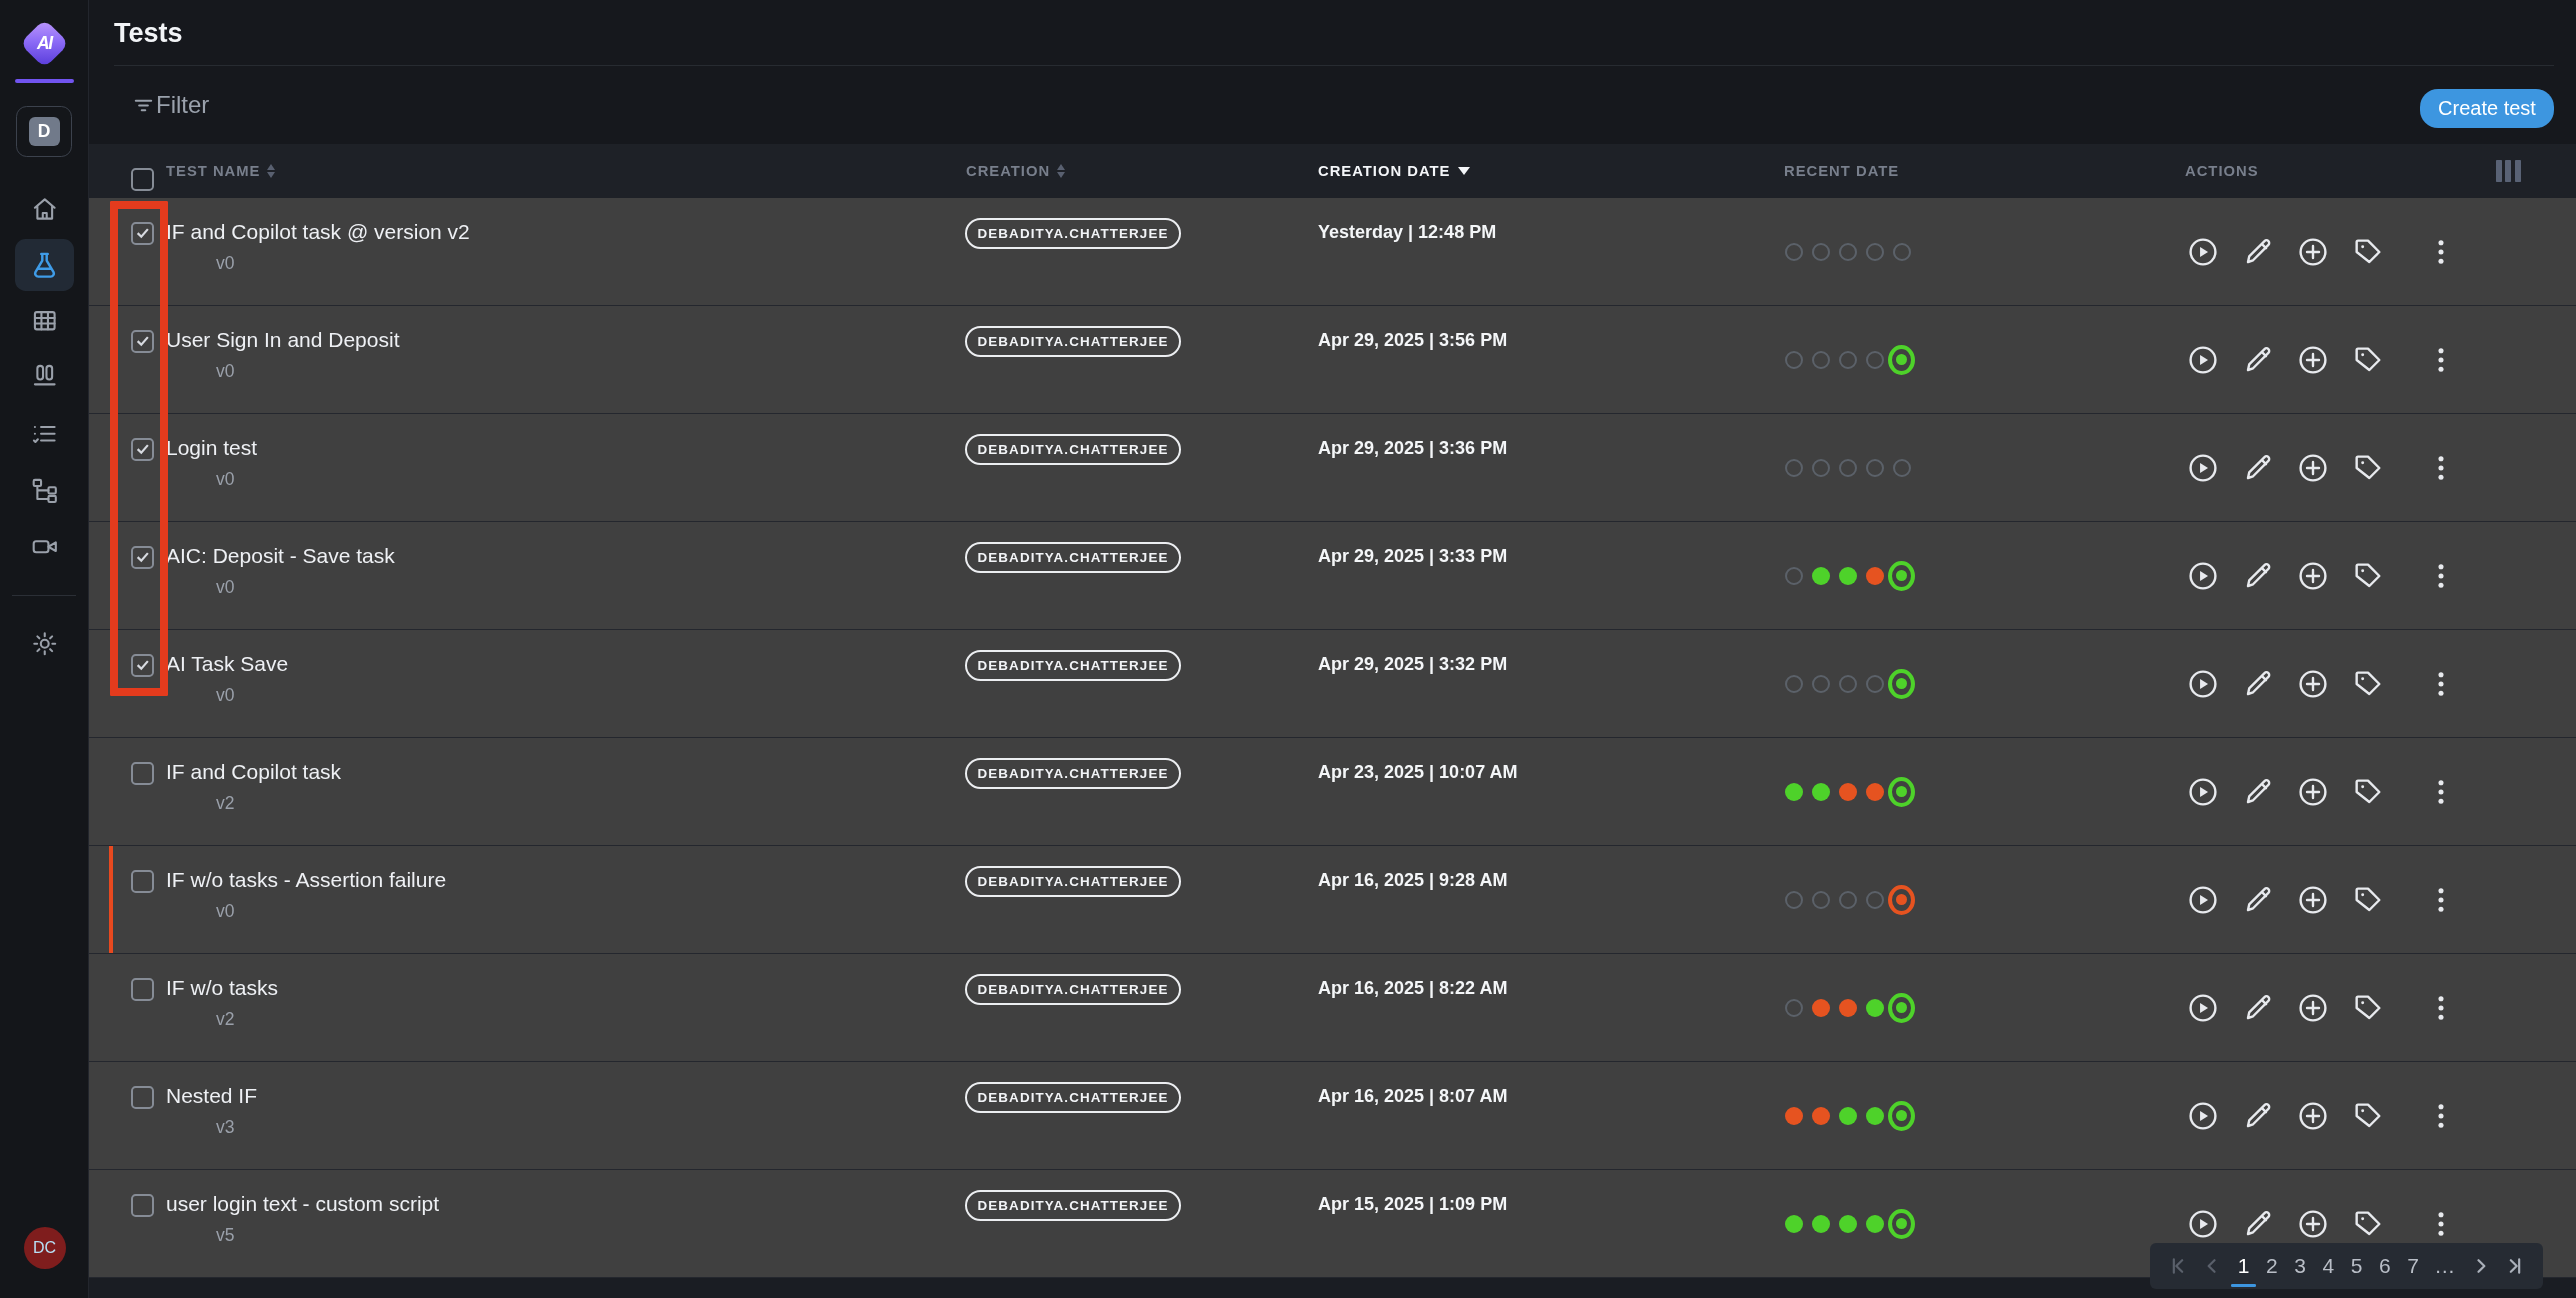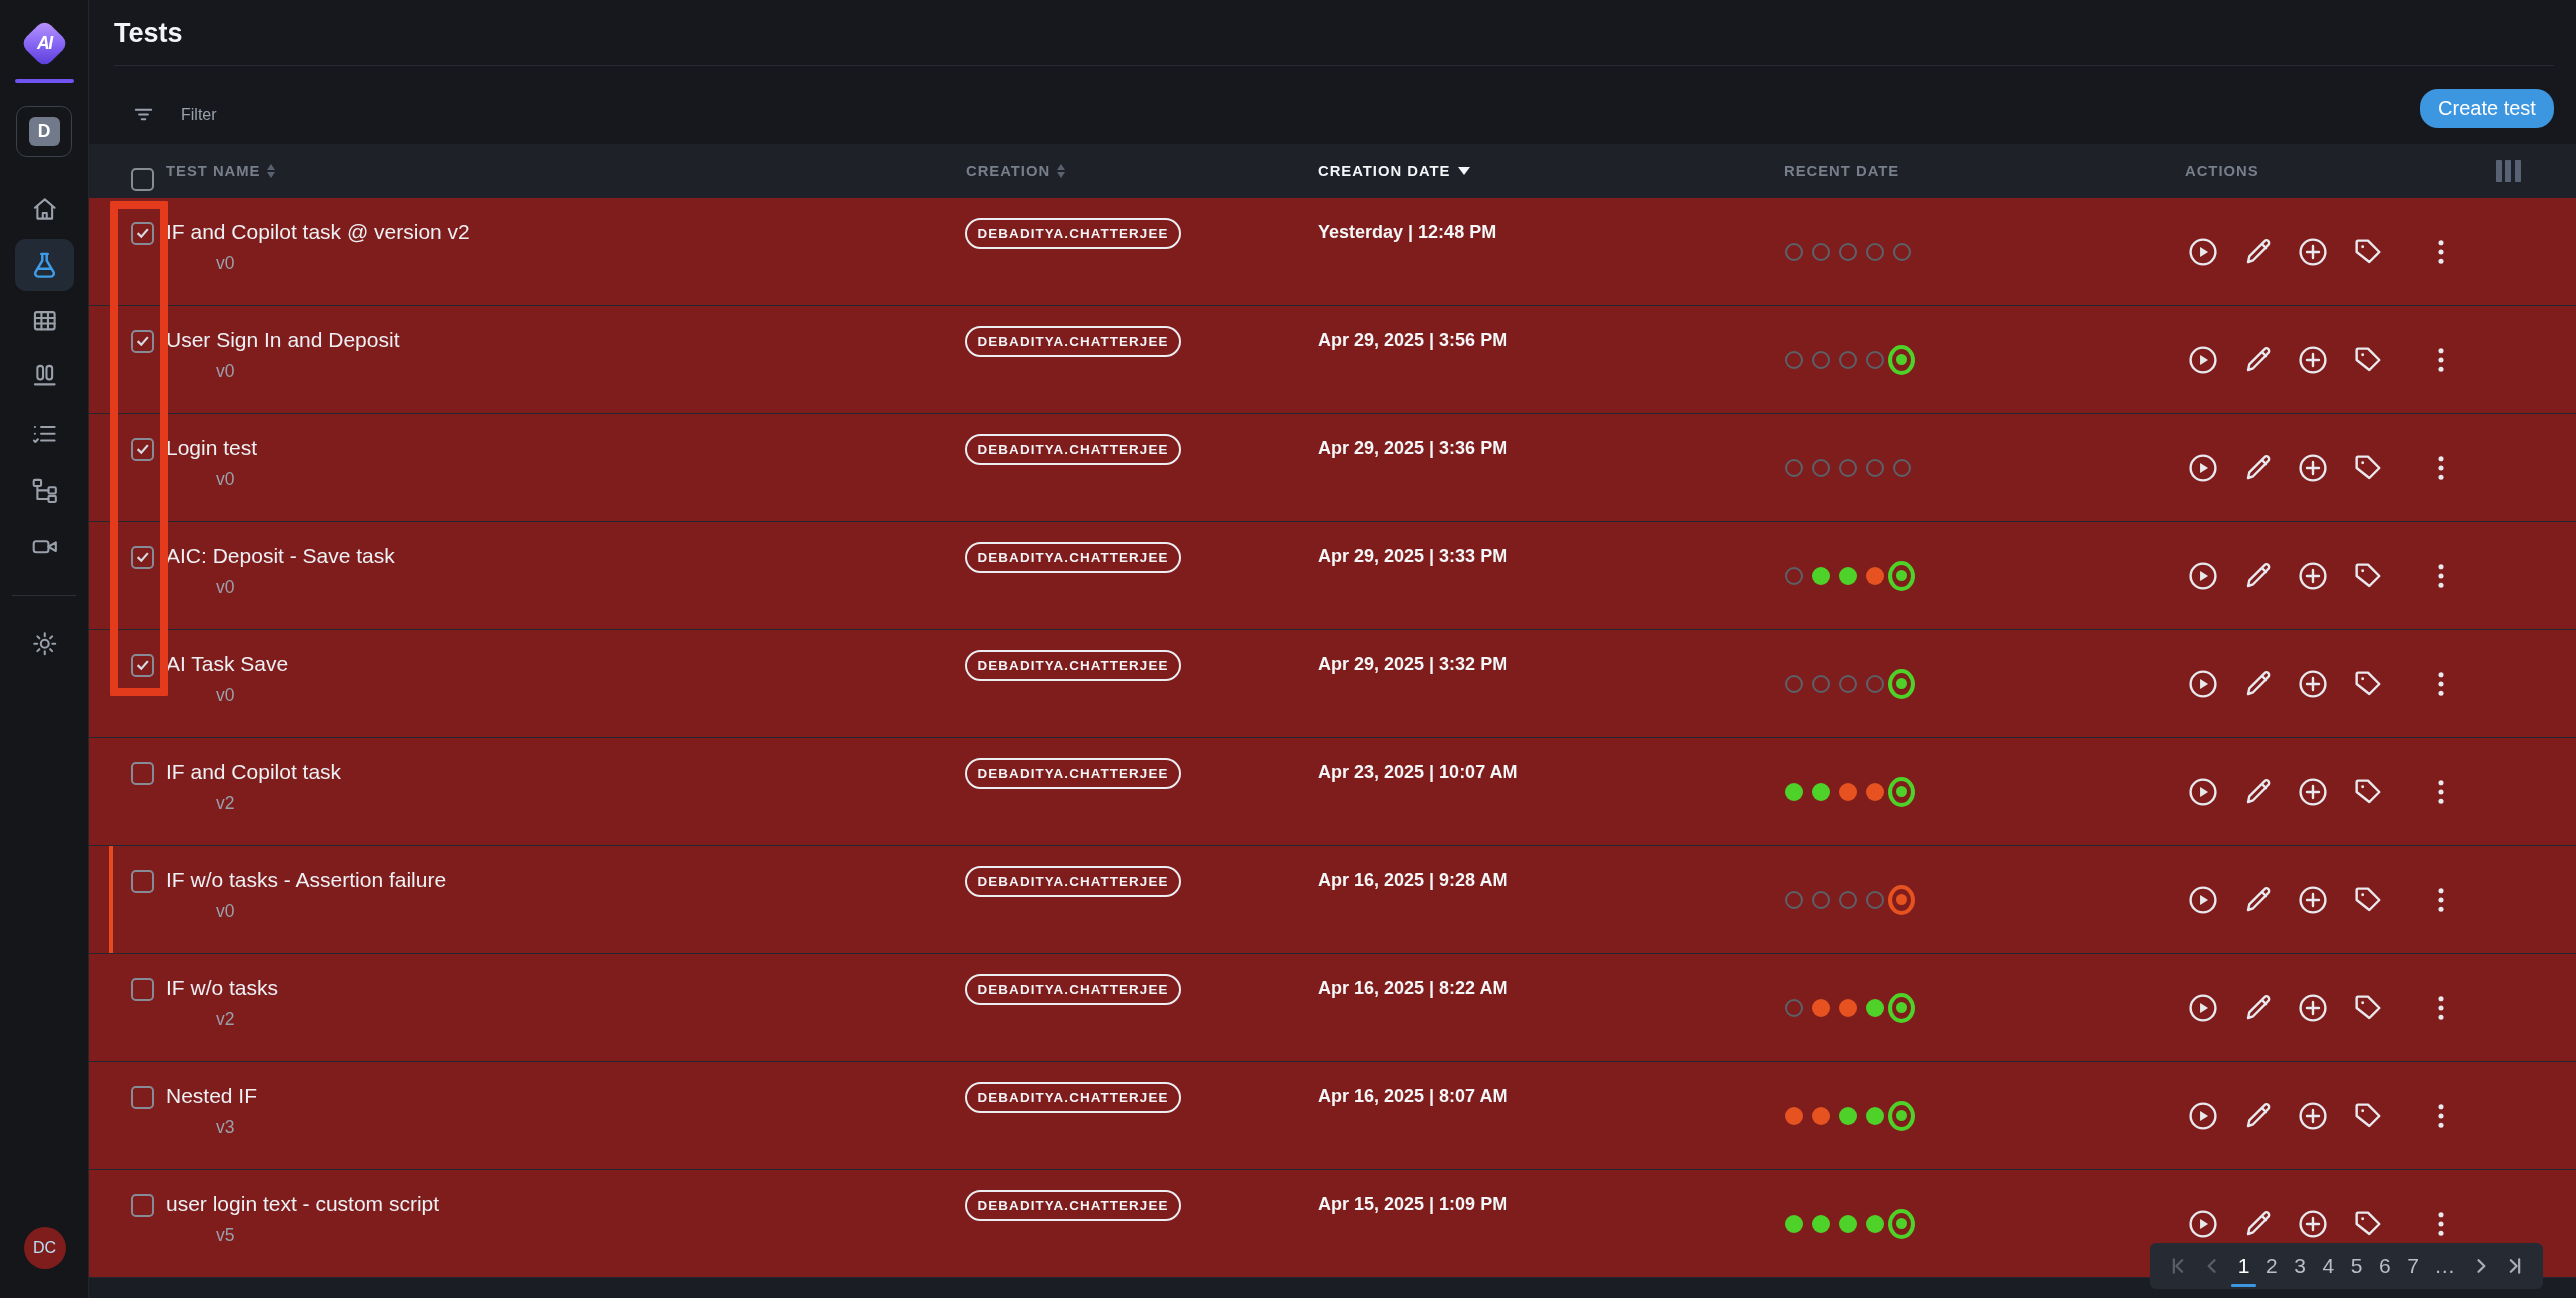--- a/index.html
+++ b/index.html
@@ -20,39 +20,39 @@
   .nav-selected svg{stroke:#3f9ce8;fill:none;stroke-width:1.9;stroke-linecap:round;stroke-linejoin:round;}
   .side-divider{position:absolute;left:12px;top:595px;width:64px;height:1.3px;background:#2b2f36;}
   .avatar{position:absolute;left:23.5px;top:1227px;width:42px;height:42px;border-radius:50%;background:#7f1d1d;color:#b8e0f6;font-size:16px;display:flex;align-items:center;justify-content:center;}
   .drawer-handle{position:absolute;left:89px;top:1149px;width:20px;height:83px;background:#b5b9c4;
      clip-path:polygon(0 0,55% 22%,100% 42%,100% 58%,55% 78%,0 100%);display:flex;align-items:center;}
   .drawer-handle i{width:0;height:0;border-top:6.7px solid transparent;border-bottom:6.7px solid transparent;border-left:8.7px solid #15171b;margin-left:2px;}
 
   
   .page-title{position:absolute;left:114px;top:17.5px;color:#f2f4f7;font-size:27px;font-weight:bold;}
   .title-divider{position:absolute;left:114px;top:65px;width:2440px;height:0.7px;background:#272b31;}
-  .filter{position:absolute;left:132px;top:91px;display:flex;align-items:center;gap:26px;color:#9aa1ac;font-size:16px;margin-top:12px;}
+  .filter{position:absolute;left:132px;top:91px;display:flex;align-items:center;gap:1px;color:#9aa1ac;font-size:24px;}
   .filter svg{stroke:#9aa1ac;stroke-width:2.2;stroke-linecap:round;fill:none;}
   .create-btn{position:absolute;left:2420px;top:89px;width:134px;height:39px;background:#3d96e0;border-radius:18px;color:#fff;font-size:20px;display:flex;align-items:center;justify-content:center;}
 
   
   .thead{position:absolute;left:89px;top:144px;width:2487px;height:54px;background:#1e2127;}
   .th{position:absolute;top:0;height:54px;display:flex;align-items:center;color:#787f8c;font-size:14.8px;font-weight:bold;letter-spacing:1px;}
   .th.active{color:#f4f6f9;}
   .sort{display:inline-flex;flex-direction:column;margin-left:6.7px;gap:2.7px;}
   .sort i{width:0;height:0;border-left:4.7px solid transparent;border-right:4.7px solid transparent;}
   .sort .up{border-bottom:6px solid #596070;}
   .sort .down{border-top:6px solid #596070;}
   .tri-down{width:0;height:0;border-left:6px solid transparent;border-right:6px solid transparent;border-top:8px solid #f4f6f9;margin-left:8px;}
   .hdr-checkbox{position:absolute;left:42px;top:15.4px;}
   .columns-icon{position:absolute;left:2407px;top:16px;display:flex;gap:3.4px;}
   .columns-icon b{width:6px;height:21.5px;background:#596275;border-radius:0.7px;}
 
   .tbody{position:absolute;left:89px;top:198px;width:2487px;bottom:0;background:#1a1d23;}
-  .row{position:relative;width:100%;height:108px;background:#7f1d1d;border-bottom:0.7px solid #24272e;}
+  .row{position:relative;width:100%;height:108px;background:#404040;border-bottom:0.7px solid #24272e;}
   .row-accent{position:absolute;left:20px;top:0;width:4px;height:100%;background:#e8491f;}
   .checkbox{position:absolute;left:42px;top:23.5px;width:23px;height:23px;border:2px solid #868c96;border-radius:4.7px;display:flex;align-items:center;justify-content:center;}
   .checkbox svg{display:none;}
   .checkbox.checked svg{display:block;}
   .test-name{position:absolute;left:77px;top:22px;color:#eef0f4;font-size:21px;}
   .test-version{position:absolute;left:79px;top:55px;color:#9aa0aa;font-size:17.5px;padding-left:48px;}
   .creator-badge{position:absolute;left:876px;top:19.5px;width:216px;height:31px;border:2px solid #eceef1;border-radius:671px;
      color:#f2f4f7;font-size:13.4px;font-weight:bold;letter-spacing:1.1px;display:flex;align-items:center;justify-content:center;}
   .creation-date{position:absolute;left:1229px;top:24px;color:#f4f6f8;font-size:18px;font-weight:bold;}
   .runs{position:absolute;left:1691px;top:38px;height:31px;display:flex;}

